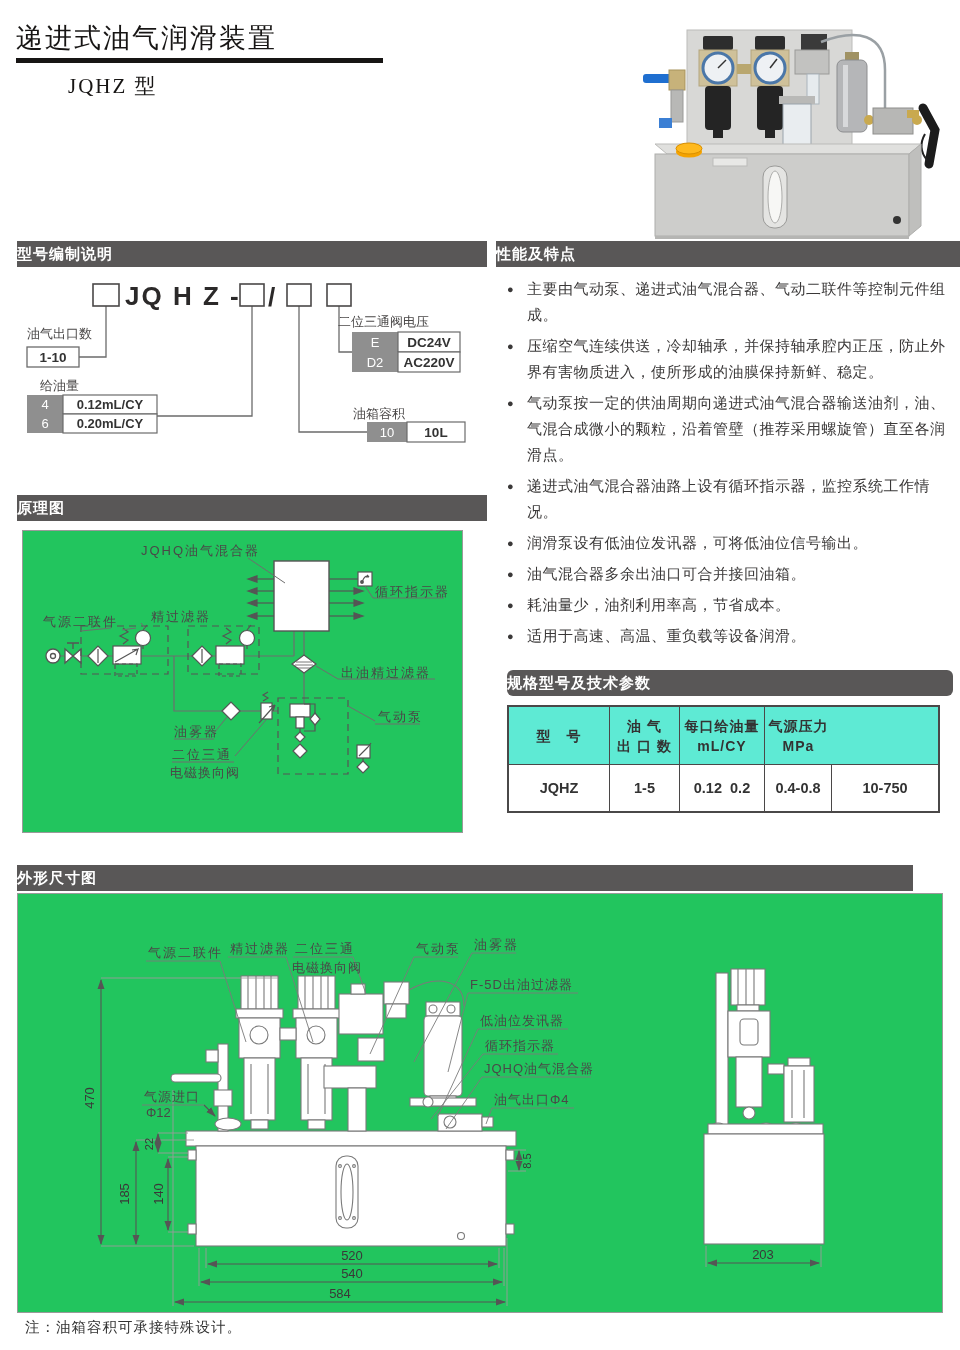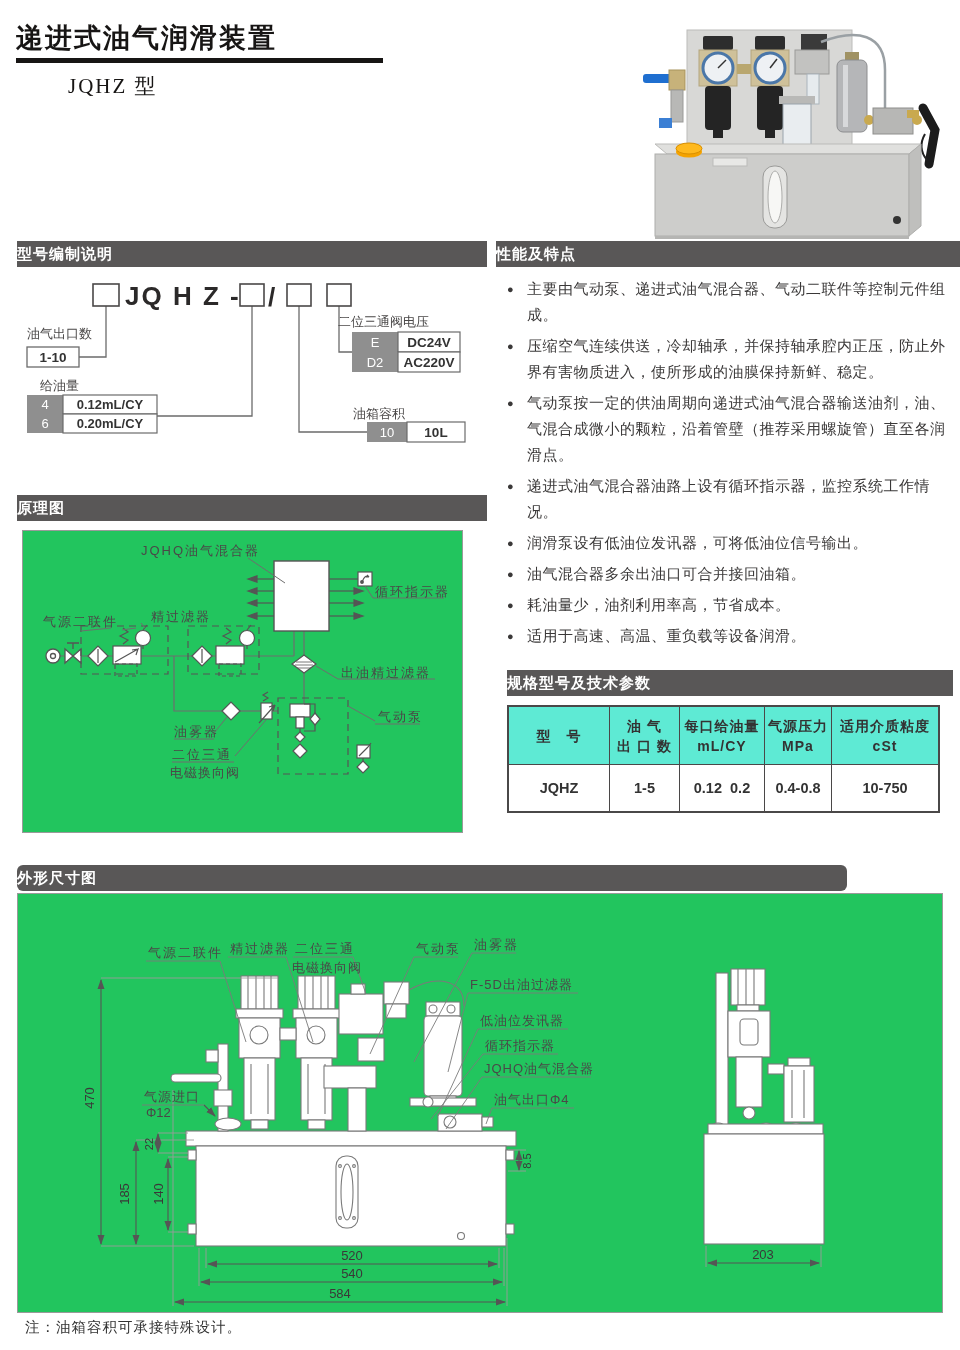--- a/index.html
+++ b/index.html
@@ -3,32 +3,32 @@
 <meta charset="utf-8">
 <style>
   html,body{margin:0;padding:0;}
   body{
     width:960px;height:1350px;position:relative;background:#ffffff;
     font-family:"Liberation Sans","DejaVu Sans",sans-serif;color:#2e2c2c;
     overflow:hidden;
   }
   .abs{position:absolute;}
   
-  .page-title{left:16px;top:20px;font-size:27px;font-weight:bold;color:#171514;letter-spacing:2px;}
+  .page-title{left:16px;top:20px;font-size:27px;font-weight:normal;color:#171514;letter-spacing:2px;}
   .title-rule{left:16px;top:58px;width:367px;height:5px;background:#171514;}
   .page-subtitle{left:44px;top:72px;font-size:21px;font-weight:normal;color:#171514;
     font-family:"Liberation Serif","DejaVu Serif",serif;letter-spacing:2px;margin-left:24px;}
   
   .sec-bar{background:#595757;color:#ffffff;font-size:15px;font-weight:bold;
     letter-spacing:1px;line-height:26px;height:26px;box-sizing:border-box;}
   #bar-model{left:17px;top:241px;width:470px;}
   #bar-features{left:496px;top:241px;width:478px;}
   #bar-schematic{left:17px;top:495px;width:470px;}
-  #bar-specs{left:507px;top:670px;width:446px;}
-  #bar-dims{left:17px;top:865px;width:830px;border-radius:6px;}
+  #bar-specs{left:507px;top:670px;width:446px;border-radius:6px;}
+  #bar-dims{left:17px;top:865px;width:896px;}
   
   .features{left:507px;top:276px;width:450px;}
   .feat-item{display:flex;margin-bottom:5px;}
   .feat-bullet{flex:0 0 20px;font-size:11px;line-height:26px;color:#3a3838;}
   .feat-text{font-size:15px;line-height:26px;color:#3a3838;letter-spacing:0.5px;}
   
   .frame{border:1.5px solid #9a9a9a;background:#22c55e;box-sizing:border-box;}
   #schematic-frame{left:22px;top:530px;width:441px;height:303px;}
   #dims-frame{left:17px;top:893px;width:926px;height:420px;}
   
@@ -344,24 +344,20 @@
         <div>出 口 数</div>
       </div>
     <div class="spec-cell">
         <div>每口给油量</div>
         <div>mL/CY</div>
       </div>
     <div class="spec-cell">
         <div>气源压力</div>
         <div>MPa</div>
       </div>
-    <div class="spec-cell">
-        <div>适用介质粘度</div>
-        <div>cSt</div>
-      </div>
   </div>
   <div class="spec-row body">
     <div class="spec-cell">JQHZ</div>
     <div class="spec-cell">1-5</div>
     <div class="spec-cell pre">0.12  0.2</div>
     <div class="spec-cell">0.4-0.8</div>
     <div class="spec-cell">10-750</div>
   </div>
 </div>
 

